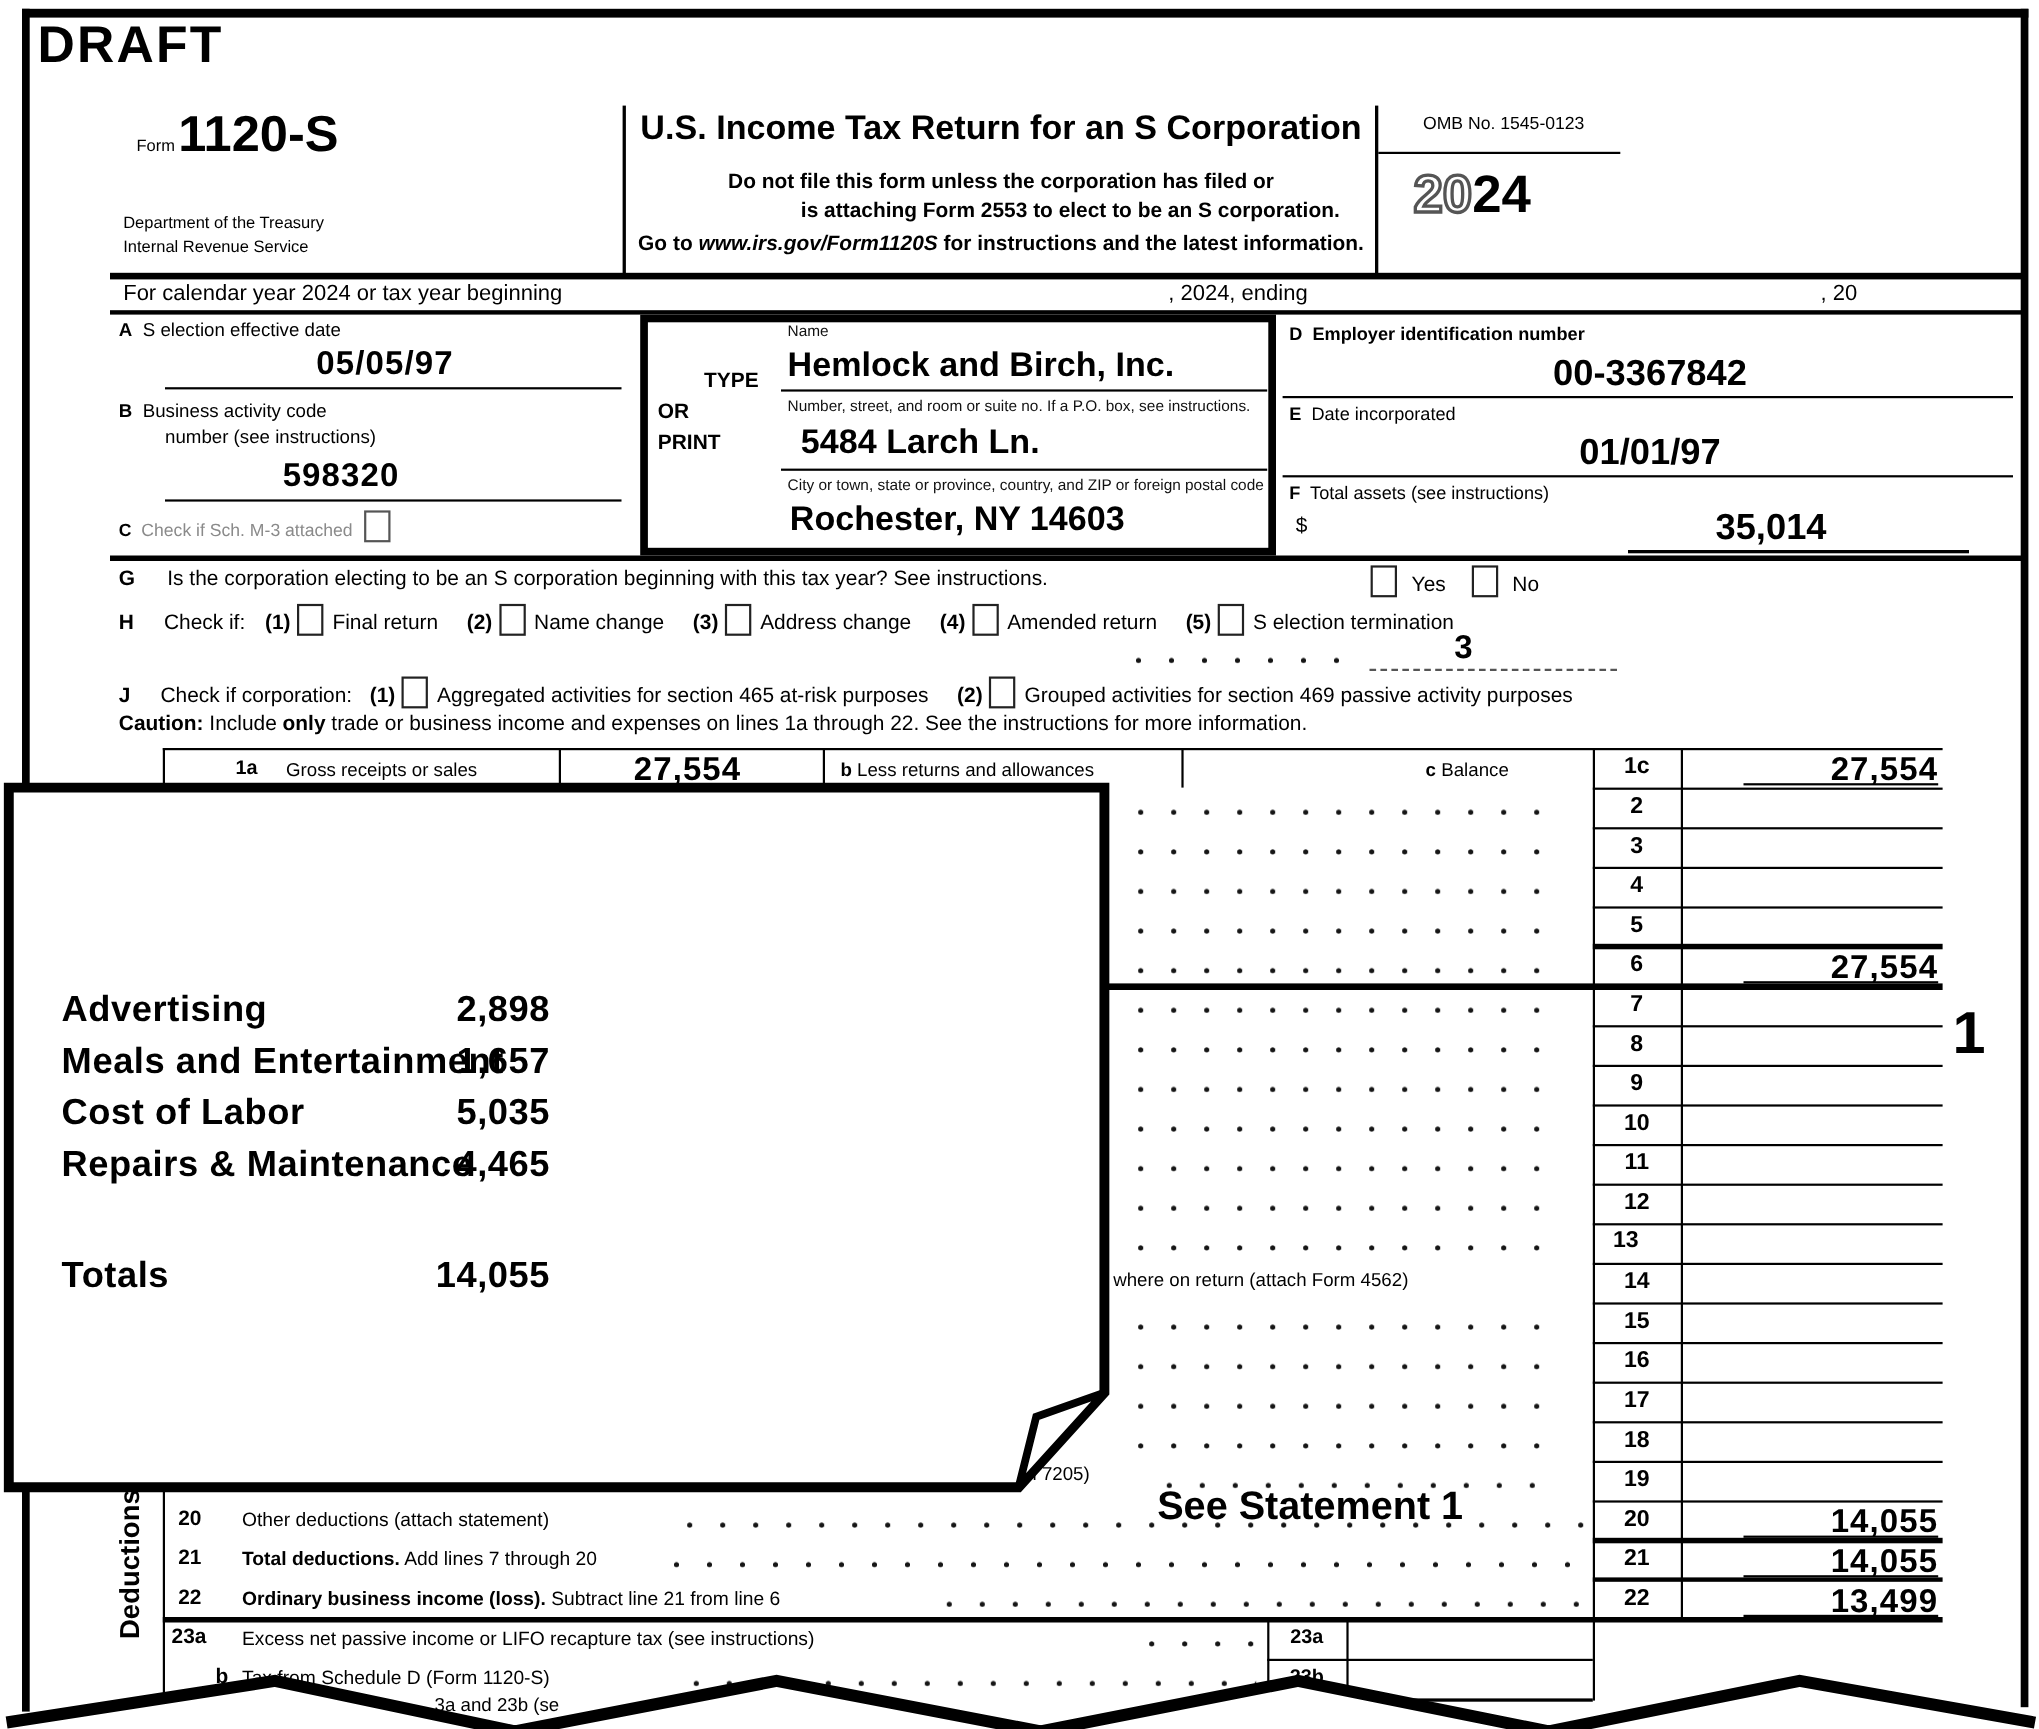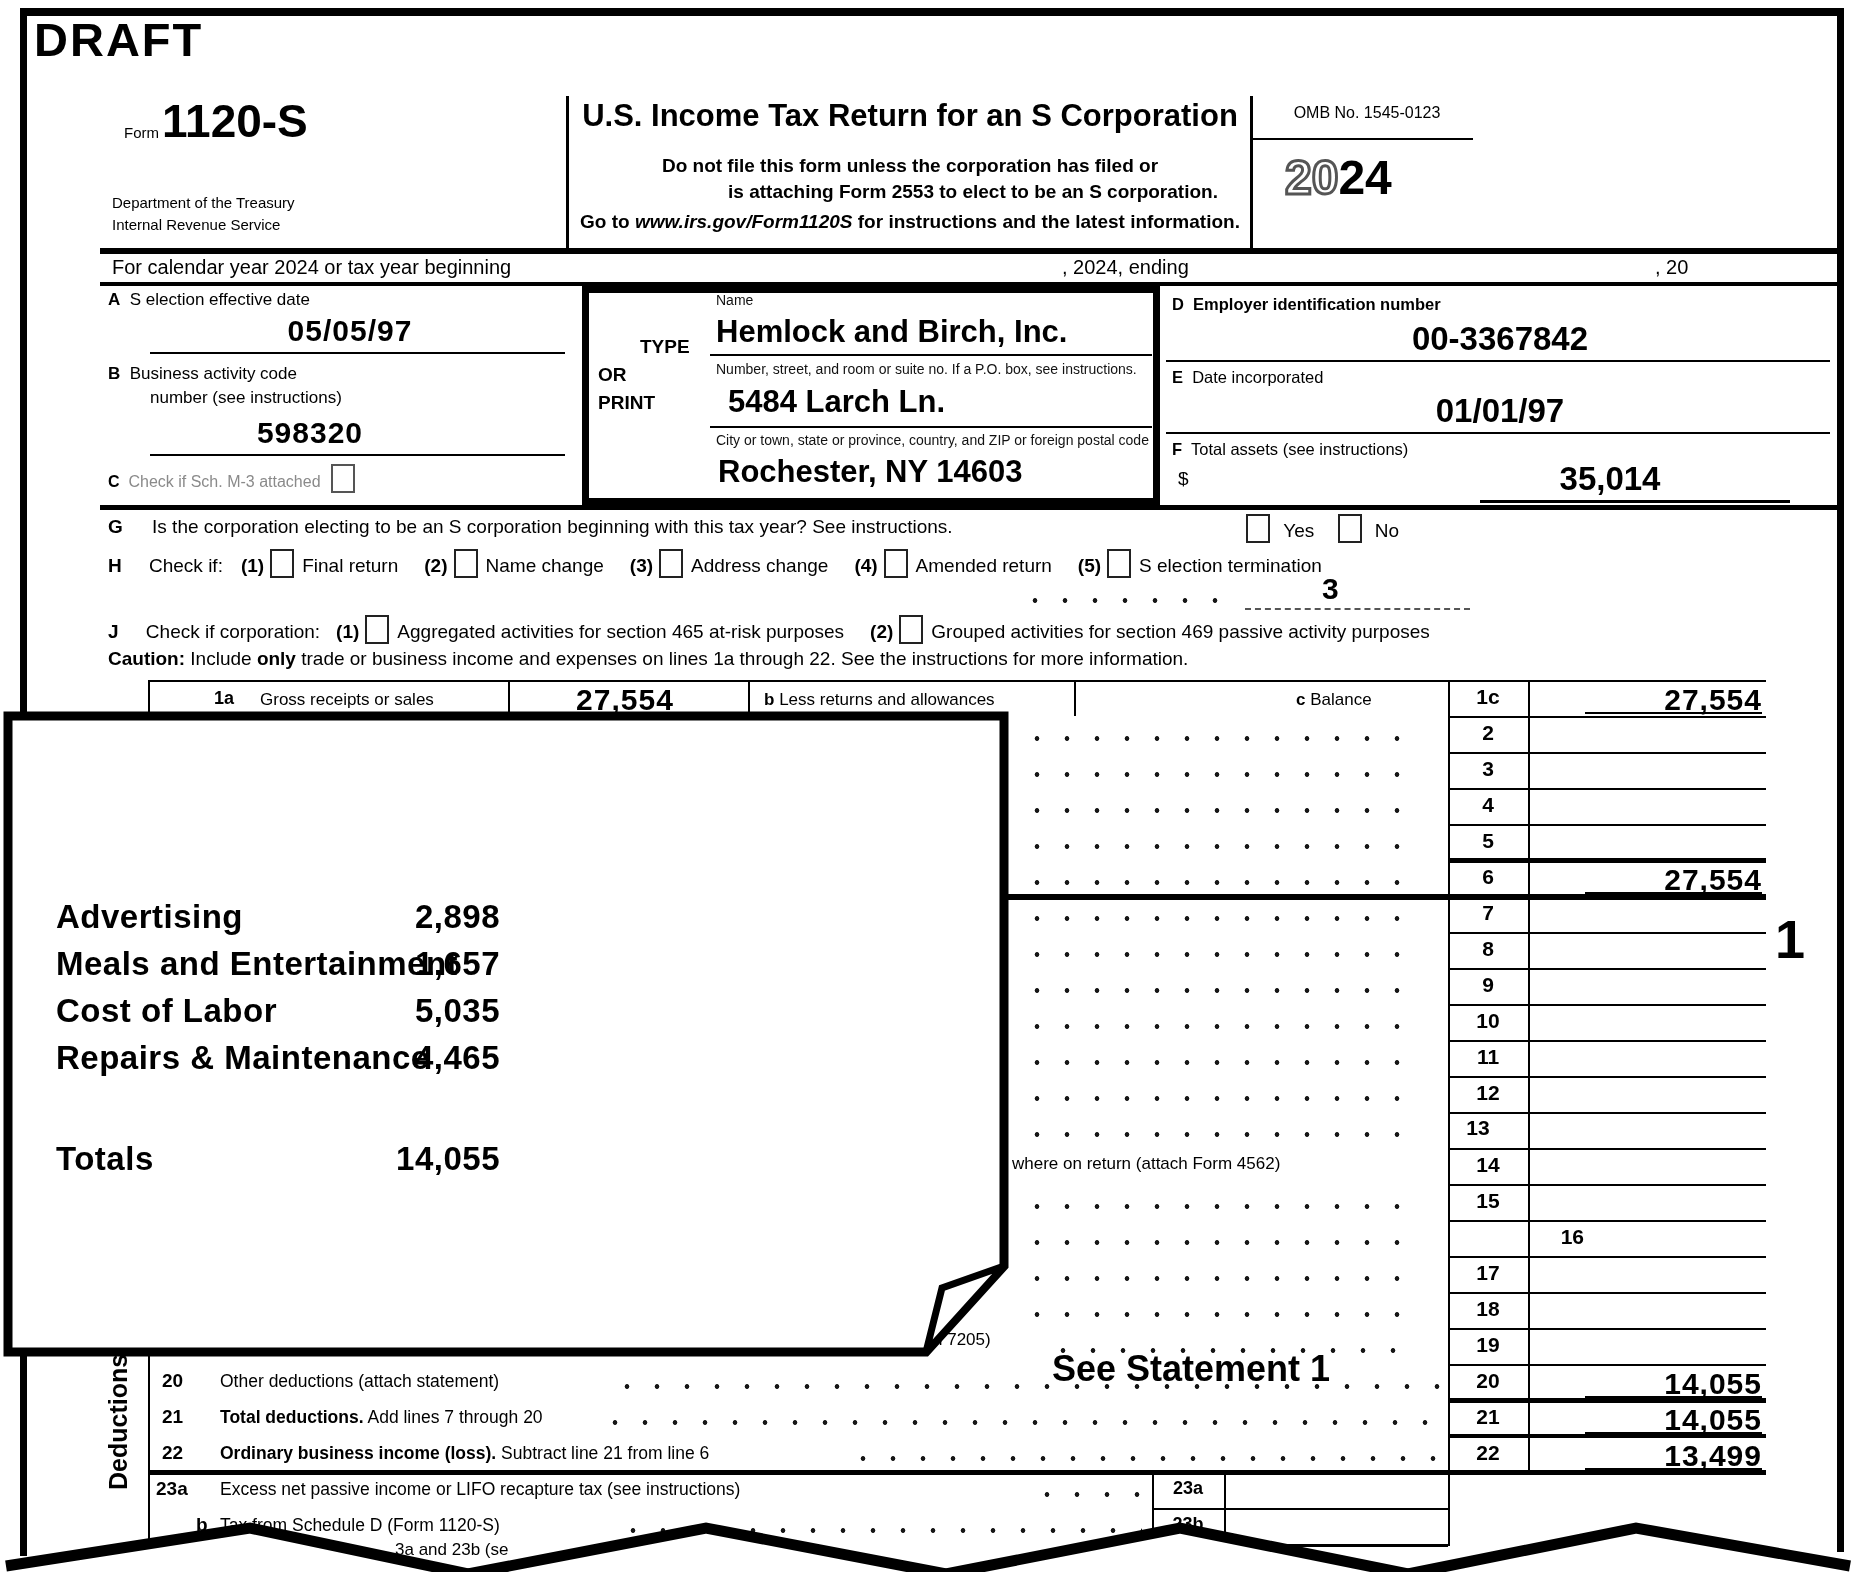--- a/index.html
+++ b/index.html
@@ -186,21 +186,21 @@
       <div class="rule" style="left: 1585px; top: 892px; width: 177px; height: 2px; position: absolute;"></div>
       <div class="abs rowno" style="left: 1448px; top: 901px; width: 80px; text-align: center; position: absolute;">7</div>
       <div class="abs rowno" style="left: 1448px; top: 937px; width: 80px; text-align: center; position: absolute;">8</div>
       <div class="abs rowno" style="left: 1448px; top: 973px; width: 80px; text-align: center; position: absolute;">9</div>
       <div class="abs rowno" style="left: 1448px; top: 1009px; width: 80px; text-align: center; position: absolute;">10</div>
       <div class="abs rowno" style="left: 1448px; top: 1045px; width: 80px; text-align: center; position: absolute;">11</div>
       <div class="abs rowno" style="left: 1448px; top: 1081px; width: 80px; text-align: center; position: absolute;">12</div>
       <div class="abs rowno" style="left: 1448px; top: 1116px; width: 60px; text-align: center; position: absolute;">13</div>
       <div class="abs rowno" style="left: 1448px; top: 1153px; width: 80px; text-align: center; position: absolute;">14</div>
       <div class="abs rowno" style="left: 1448px; top: 1189px; width: 80px; text-align: center; position: absolute;">15</div>
-      <div class="abs rowno" style="left: 1520px; top: 1225px; width: 64px; text-align: right; position: absolute;">16</div>
+      <div class="abs rowno" style="left: 1456px; top: 1225px; width: 64px; text-align: center; position: absolute;">16</div>
       <div class="abs rowno" style="left: 1448px; top: 1261px; width: 80px; text-align: center; position: absolute;">17</div>
       <div class="abs rowno" style="left: 1448px; top: 1297px; width: 80px; text-align: center; position: absolute;">18</div>
       <div class="abs rowno" style="left: 1448px; top: 1333px; width: 80px; text-align: center; position: absolute;">19</div>
       <div class="abs rowno" style="left: 1448px; top: 1369px; width: 80px; text-align: center; position: absolute;">20</div>
       <div class="abs bigval" style="left: 1530px; top: 1367px; width: 232px; text-align: right; padding-right: 6px; position: absolute;">14,055</div>
       <div class="rule" style="left: 1585px; top: 1396px; width: 177px; height: 2px; position: absolute;"></div>
       <div class="abs rowno" style="left: 1448px; top: 1405px; width: 80px; text-align: center; position: absolute;">21</div>
       <div class="abs bigval" style="left: 1530px; top: 1403px; width: 232px; text-align: right; padding-right: 6px; position: absolute;">14,055</div>
       <div class="rule" style="left: 1585px; top: 1432px; width: 177px; height: 2px; position: absolute;"></div>
       <div class="abs rowno" style="left: 1448px; top: 1441px; width: 80px; text-align: center; position: absolute;">22</div>

